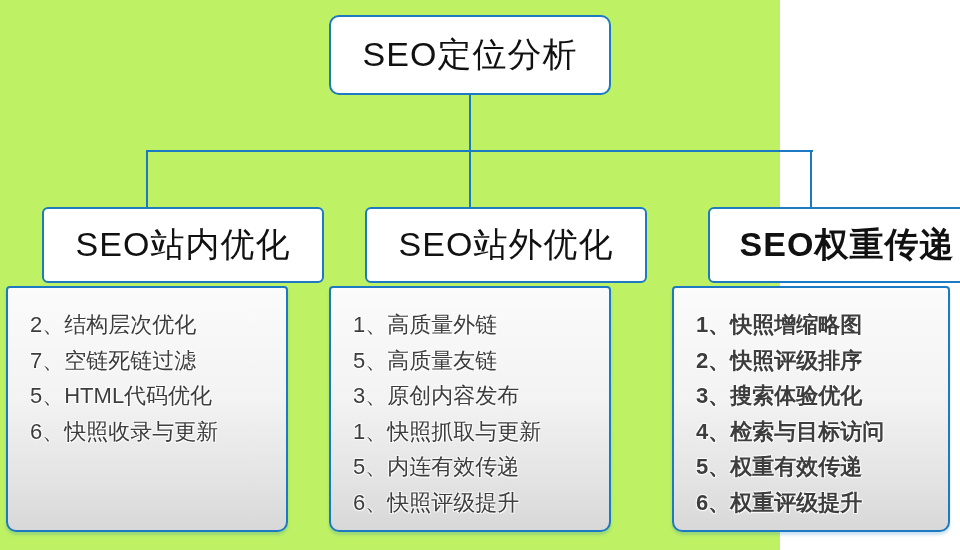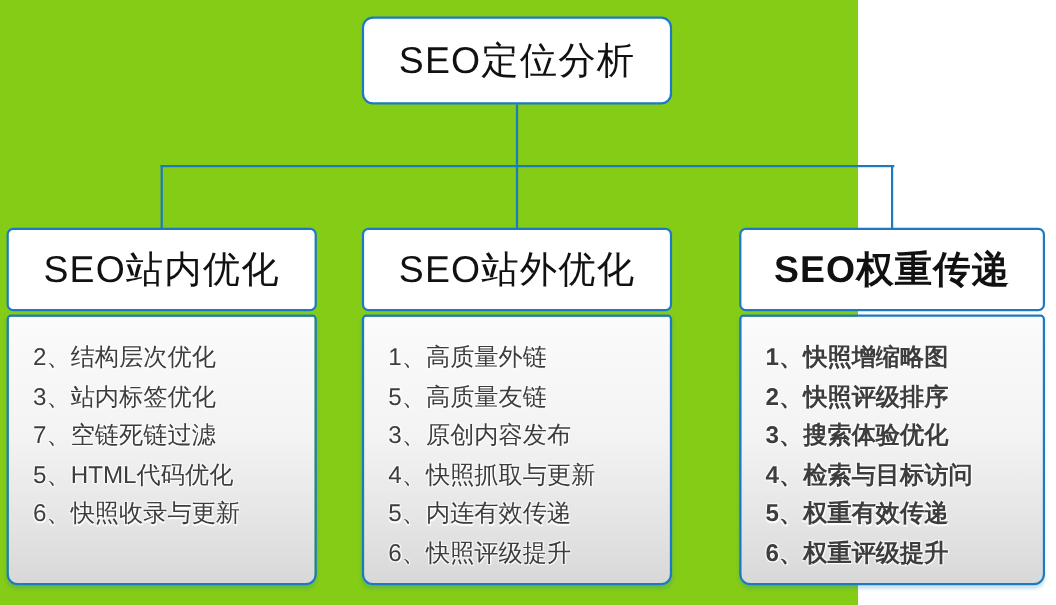--- a/index.html
+++ b/index.html
@@ -7,21 +7,21 @@
   }
   * { margin: 0; padding: 0; box-sizing: border-box; }
   html, body { background: #ffffff; }
   body {
     font-family: "Liberation Sans", "DejaVu Sans", sans-serif;
     width: 960px; height: 550px; overflow: hidden;
   }
   .stage {
     position: relative;
     width: 780px; height: 550px;
-    background: #84cc16;
+    background: #bef264;
   }
 
   
   .conn { position: absolute; background: var(--blue); }
   .conn.v { width: 2px; }
   .conn.h { height: 2px; }
   #conn-root-drop   { left: 469px; top: 95px;  height: 57px; }
   #conn-horizontal  { left: 146px; top: 150px; width: 667px; }
   #conn-drop-left   { left: 146px; top: 150px; height: 58px; }
   #conn-drop-mid    { left: 469px; top: 150px; height: 58px; }
@@ -43,21 +43,21 @@
     white-space: nowrap;
   }
 
   
   .head-box {
     position: absolute;
     top: 207px; height: 76px;
     background: #ffffff;
     border: 2px solid var(--blue);
     border-radius: 6px;
-    display: flex; align-items: center; justify-content: center;
+    display: flex; align-items: center; justify-content: center; margin-left: 36px;
   }
   .list-box {
     position: absolute;
     top: 286px; height: 246px;
     border: 2px solid var(--blue);
     border-radius: 4px 4px 10px 10px;
     background: linear-gradient(180deg, #fbfbfb 0%, #f3f3f3 45%, #e4e4e4 78%, #d8d8d8 100%);
     box-shadow: 0 3px 3px rgba(27, 122, 193, 0.22);
     padding: 19px 6px 0 22px;
     overflow: hidden;
@@ -91,34 +91,33 @@
 
   <div class="root-box">
     <span class="node-title">SEO定位分析</span>
   </div>
 
   <div class="head-box col0">
     <span class="node-title">SEO站内优化</span>
   </div>
   <div class="list-box col0">
     <div class="list-item">2、结构层次优化</div>
-    <div class="list-item">3、站内标签优化</div>
     <div class="list-item">7、空链死链过滤</div>
     <div class="list-item">5、HTML代码优化</div>
     <div class="list-item">6、快照收录与更新</div>
   </div>
 
   <div class="head-box col1">
     <span class="node-title">SEO站外优化</span>
   </div>
   <div class="list-box col1">
     <div class="list-item">1、高质量外链</div>
     <div class="list-item">5、高质量友链</div>
     <div class="list-item">3、原创内容发布</div>
-    <div class="list-item">4、快照抓取与更新</div>
+    <div class="list-item">1、快照抓取与更新</div>
     <div class="list-item">5、内连有效传递</div>
     <div class="list-item">6、快照评级提升</div>
   </div>
 
   <div class="head-box col2">
     <span class="node-title">SEO权重传递</span>
   </div>
   <div class="list-box col2">
     <div class="list-item">1、快照增缩略图</div>
     <div class="list-item">2、快照评级排序</div>

